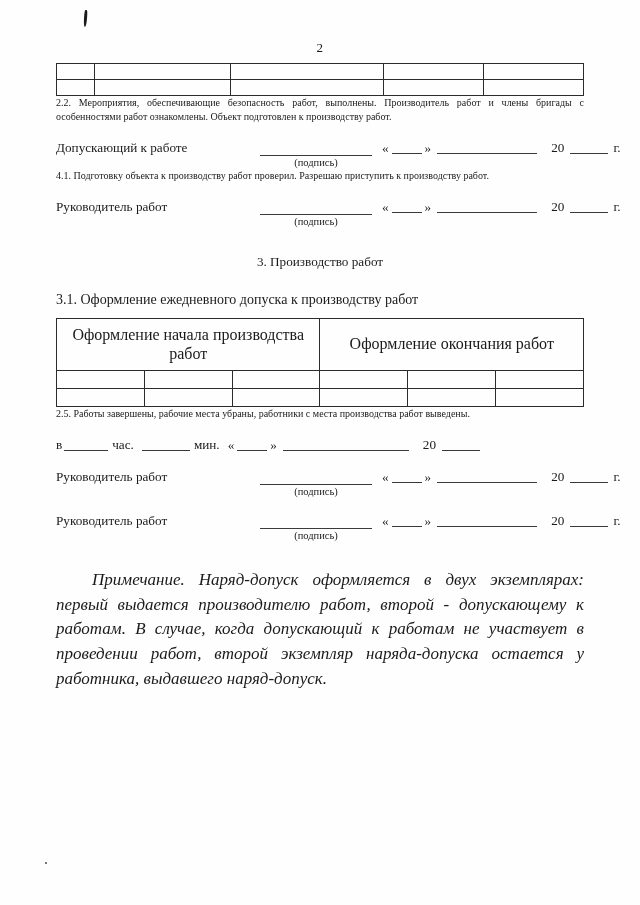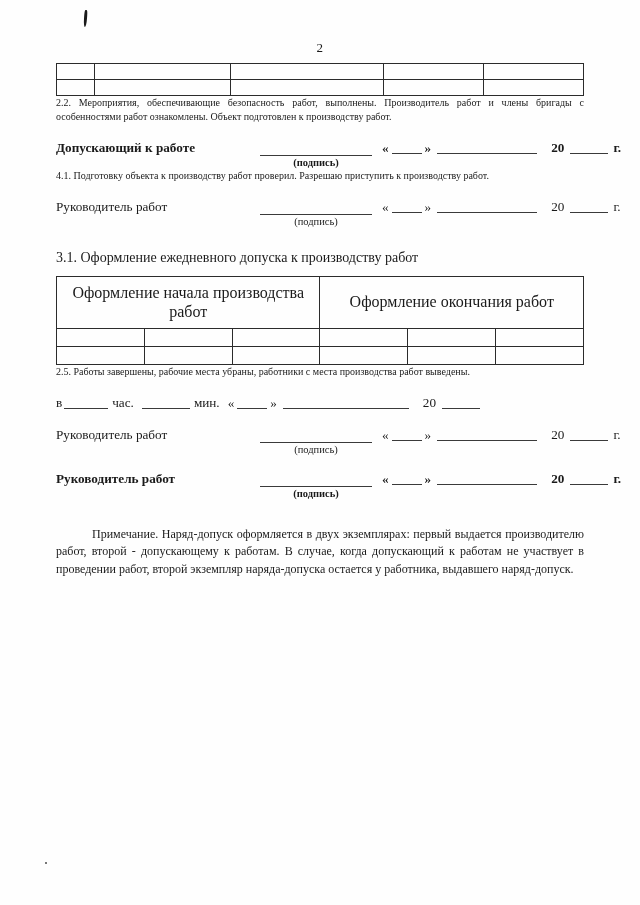--- a/index.html
+++ b/index.html
@@ -77,21 +77,21 @@
   p.para {
     margin: 0;
     font-size: 10px;
     line-height: 1.42;
     text-align: justify;
     text-justify: inter-word;
   }
   .mt14 { margin-top: 14px; }
   .mt16 { margin-top: 16px; }
   .mt18 { margin-top: 18px; }
-  .mt20 { margin-top: 20px; font-weight: bold; }
+  .mt20 { margin-top: 20px; }
   .mt22 { margin-top: 22px; }
 
   h3.section-title {
     margin: 26px 0 0 0;
     font-size: 13.2px;
     font-weight: normal;
     text-align: center;
   }
   h4.sub-title {
     margin: 22px 0 0 0;
@@ -175,25 +175,26 @@
     padding: 3px 3px;
   }
   .daily-table tbody td {
     height: 17px;
     padding: 0;
   }
 
   
   .note {
     margin-top: 26px;
-    font-size: 12px;
+    font-size: 17px;
     line-height: 1.45;
     text-align: justify;
     text-justify: inter-word;
     text-indent: 36px;
+    font-style: italic;
   }
 </style>
 </head>
 <body>
 
 <div class="page">
 
   <div class="artifact-top"></div>
   <div class="artifact-bottom"></div>
 
@@ -251,20 +252,21 @@
         <span class="quote-open">«</span>
         <span class="blank w-day"></span>
         <span class="quote-close">»</span>
         <span class="blank w-month"></span>
         <span class="year-20">20</span>
         <span class="blank w-year"></span>
         <span class="year-g">г.</span>
       </span>
     </div>
 
+    <h3 class="section-title">3. Производство работ</h3>
 
     <h4 class="sub-title">3.1. Оформление ежедневного допуска к производству работ</h4>
 
     <table class="daily-table">
       <thead>
         <tr>
           <th class="group" colspan="3" style="width:50%">Оформление начала производства работ</th>
           <th class="group" colspan="3" style="width:50%">Оформление окончания работ</th>
         </tr>
       </thead>

